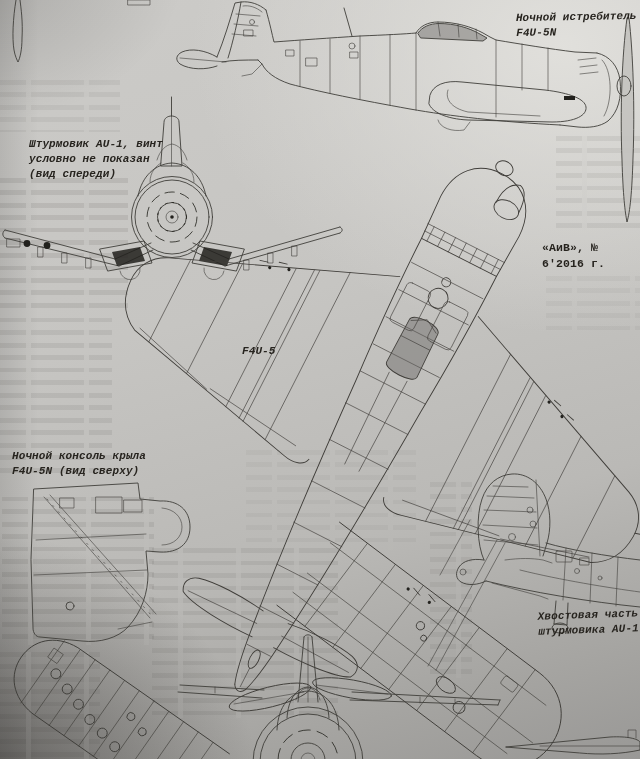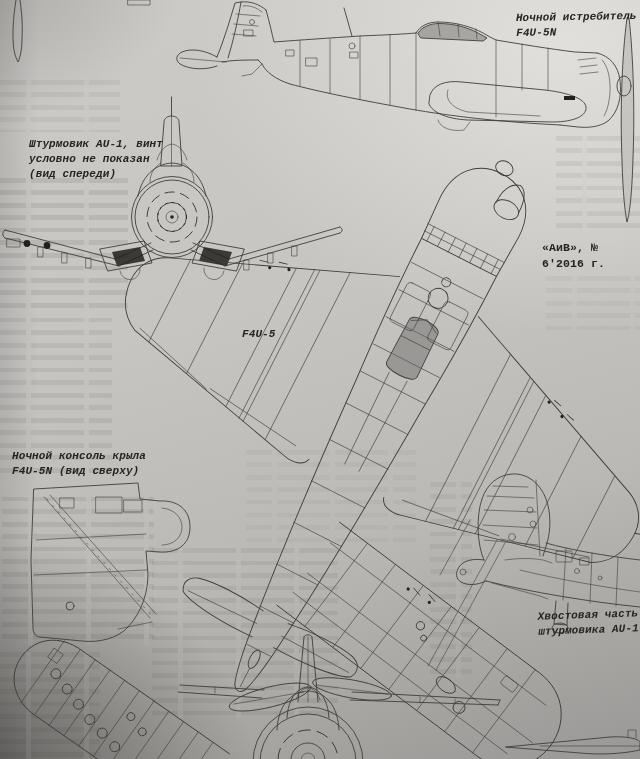--- a/index.html
+++ b/index.html
@@ -289,20 +289,20 @@
 
   <div class="label" style="left:516px;top:10px;transform:rotate(-1deg);">Ночной истребитель
 F4U-5N</div>
 
   <div class="label" style="left:29px;top:137px;">Штурмовик AU-1, винт
 условно не показан
 (вид спереди)</div>
 
   <div class="label upright" style="left:526px;top:240px;margin-left:16px;">«АиВ», № 6'2016 г.</div>
 
-  <div class="label" style="left:242px;top:327px;">F4U-5</div>
+  <div class="label" style="left:242px;top:344px;">F4U-5</div>
 
   <div class="label" style="left:12px;top:449px;">Ночной консоль крыла
 F4U-5N (вид сверху)</div>
 
   <div class="label" style="left:538px;top:608px;transform:rotate(-2deg);">Хвостовая часть
 штурмовика AU-1</div>
 </div>
 
 </body></html>

